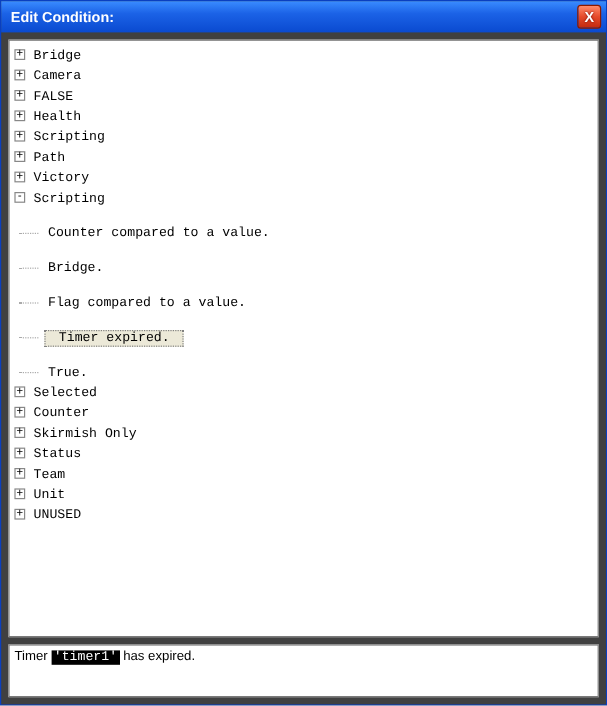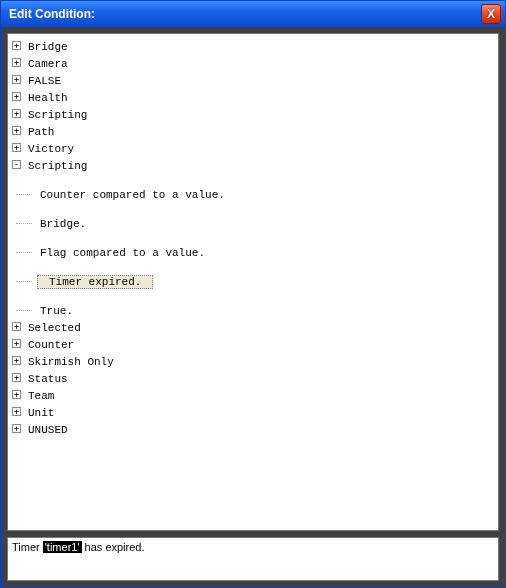--- a/index.html
+++ b/index.html
@@ -113,20 +113,21 @@
     border: 1px solid #7a7a7a;
     padding: 3px 4px;
     font-size: 11px;
     color: #000;
   }
   .param {
     background: #000;
     color: #fff;
     padding: 0 2px;
     cursor: pointer;
+    font-family: Liberation Mono, monospace;
   }
 </style>
 </head>
 <body>
 
 <div class="window">
   <div class="titlebar">
     <span class="titlebar-title">Edit Condition:</span>
     <div class="close-btn">
       <span>X</span>

